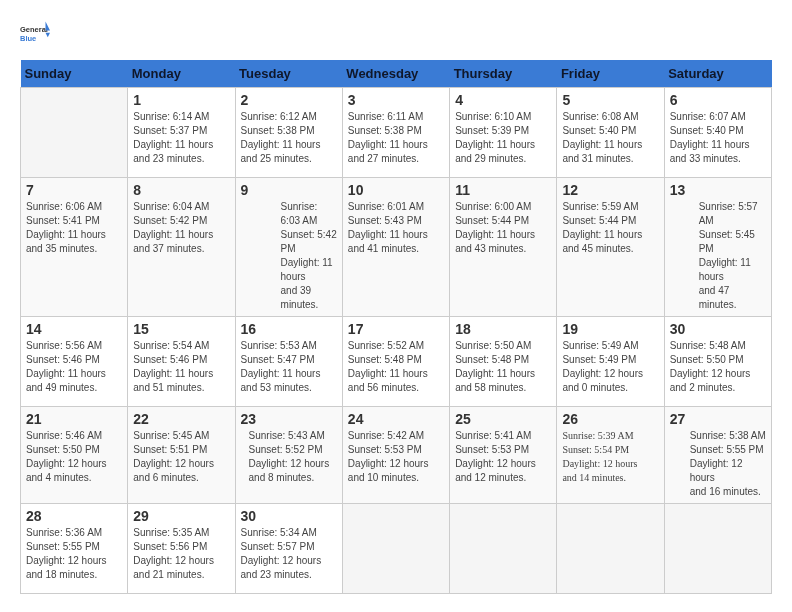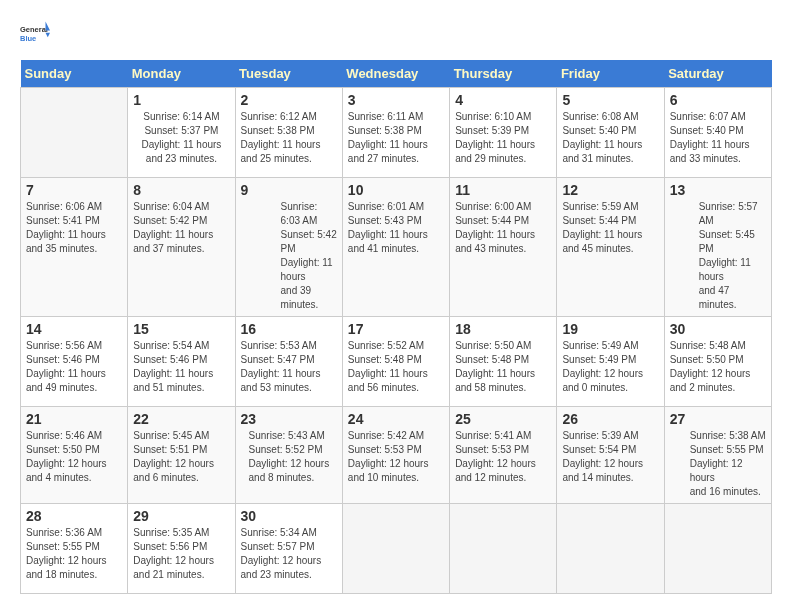--- a/index.html
+++ b/index.html
@@ -37,21 +37,21 @@
       font-size: 16px;
       color: #555;
     }
     table {
       width: 100%;
       border-collapse: collapse;
       table-layout: fixed;
     }
     th {
       background-color: #3a7bd5;
-      color: #fef9c3;
+      color: #0f172a;
       padding: 6px 4px;
       font-size: 13px;
       font-weight: bold;
       text-align: left;
     }
     td {
       border: 1px solid #ccc;
       vertical-align: top;
       padding: 4px 5px;
       font-size: 10.5px;
@@ -113,21 +113,21 @@
         <th>Thursday</th>
         <th>Friday</th>
         <th>Saturday</th>
       </tr>
   </thead>
   <tbody id="calendar-body">
   <tr>
         <td class="empty"></td>
         <td>
           <span class="day-number">1</span>
-          <div class="day-info" style="white-space: pre-line; text-align: center;">Sunrise: 6:14 AM
+          <div class="day-info" style="white-space: pre-line;">Sunrise: 6:14 AM
 Sunset: 5:37 PM
 Daylight: 11 hours
 and 23 minutes.</div>
         </td>
         <td>
           <span class="day-number">2</span>
           <div class="day-info" style="white-space: pre-line;">Sunrise: 6:12 AM
 Sunset: 5:38 PM
 Daylight: 11 hours
 and 25 minutes.</div>
@@ -294,21 +294,21 @@
         </td>
         <td>
           <span class="day-number">25</span>
           <div class="day-info" style="white-space: pre-line;">Sunrise: 5:41 AM
 Sunset: 5:53 PM
 Daylight: 12 hours
 and 12 minutes.</div>
         </td>
         <td>
           <span class="day-number">26</span>
-          <div class="day-info" style="white-space: pre-line;">Sunrise: 5:39 AM
+          <div class="day-info" style="white-space: pre-line; font-family: Liberation Serif, serif;">Sunrise: 5:39 AM
 Sunset: 5:54 PM
 Daylight: 12 hours
 and 14 minutes.</div>
         </td>
         <td>
           <span class="day-number">27</span>
           <div class="day-info" style="white-space: pre-line; margin-left: 20px;">Sunrise: 5:38 AM
 Sunset: 5:55 PM
 Daylight: 12 hours
 and 16 minutes.</div>

